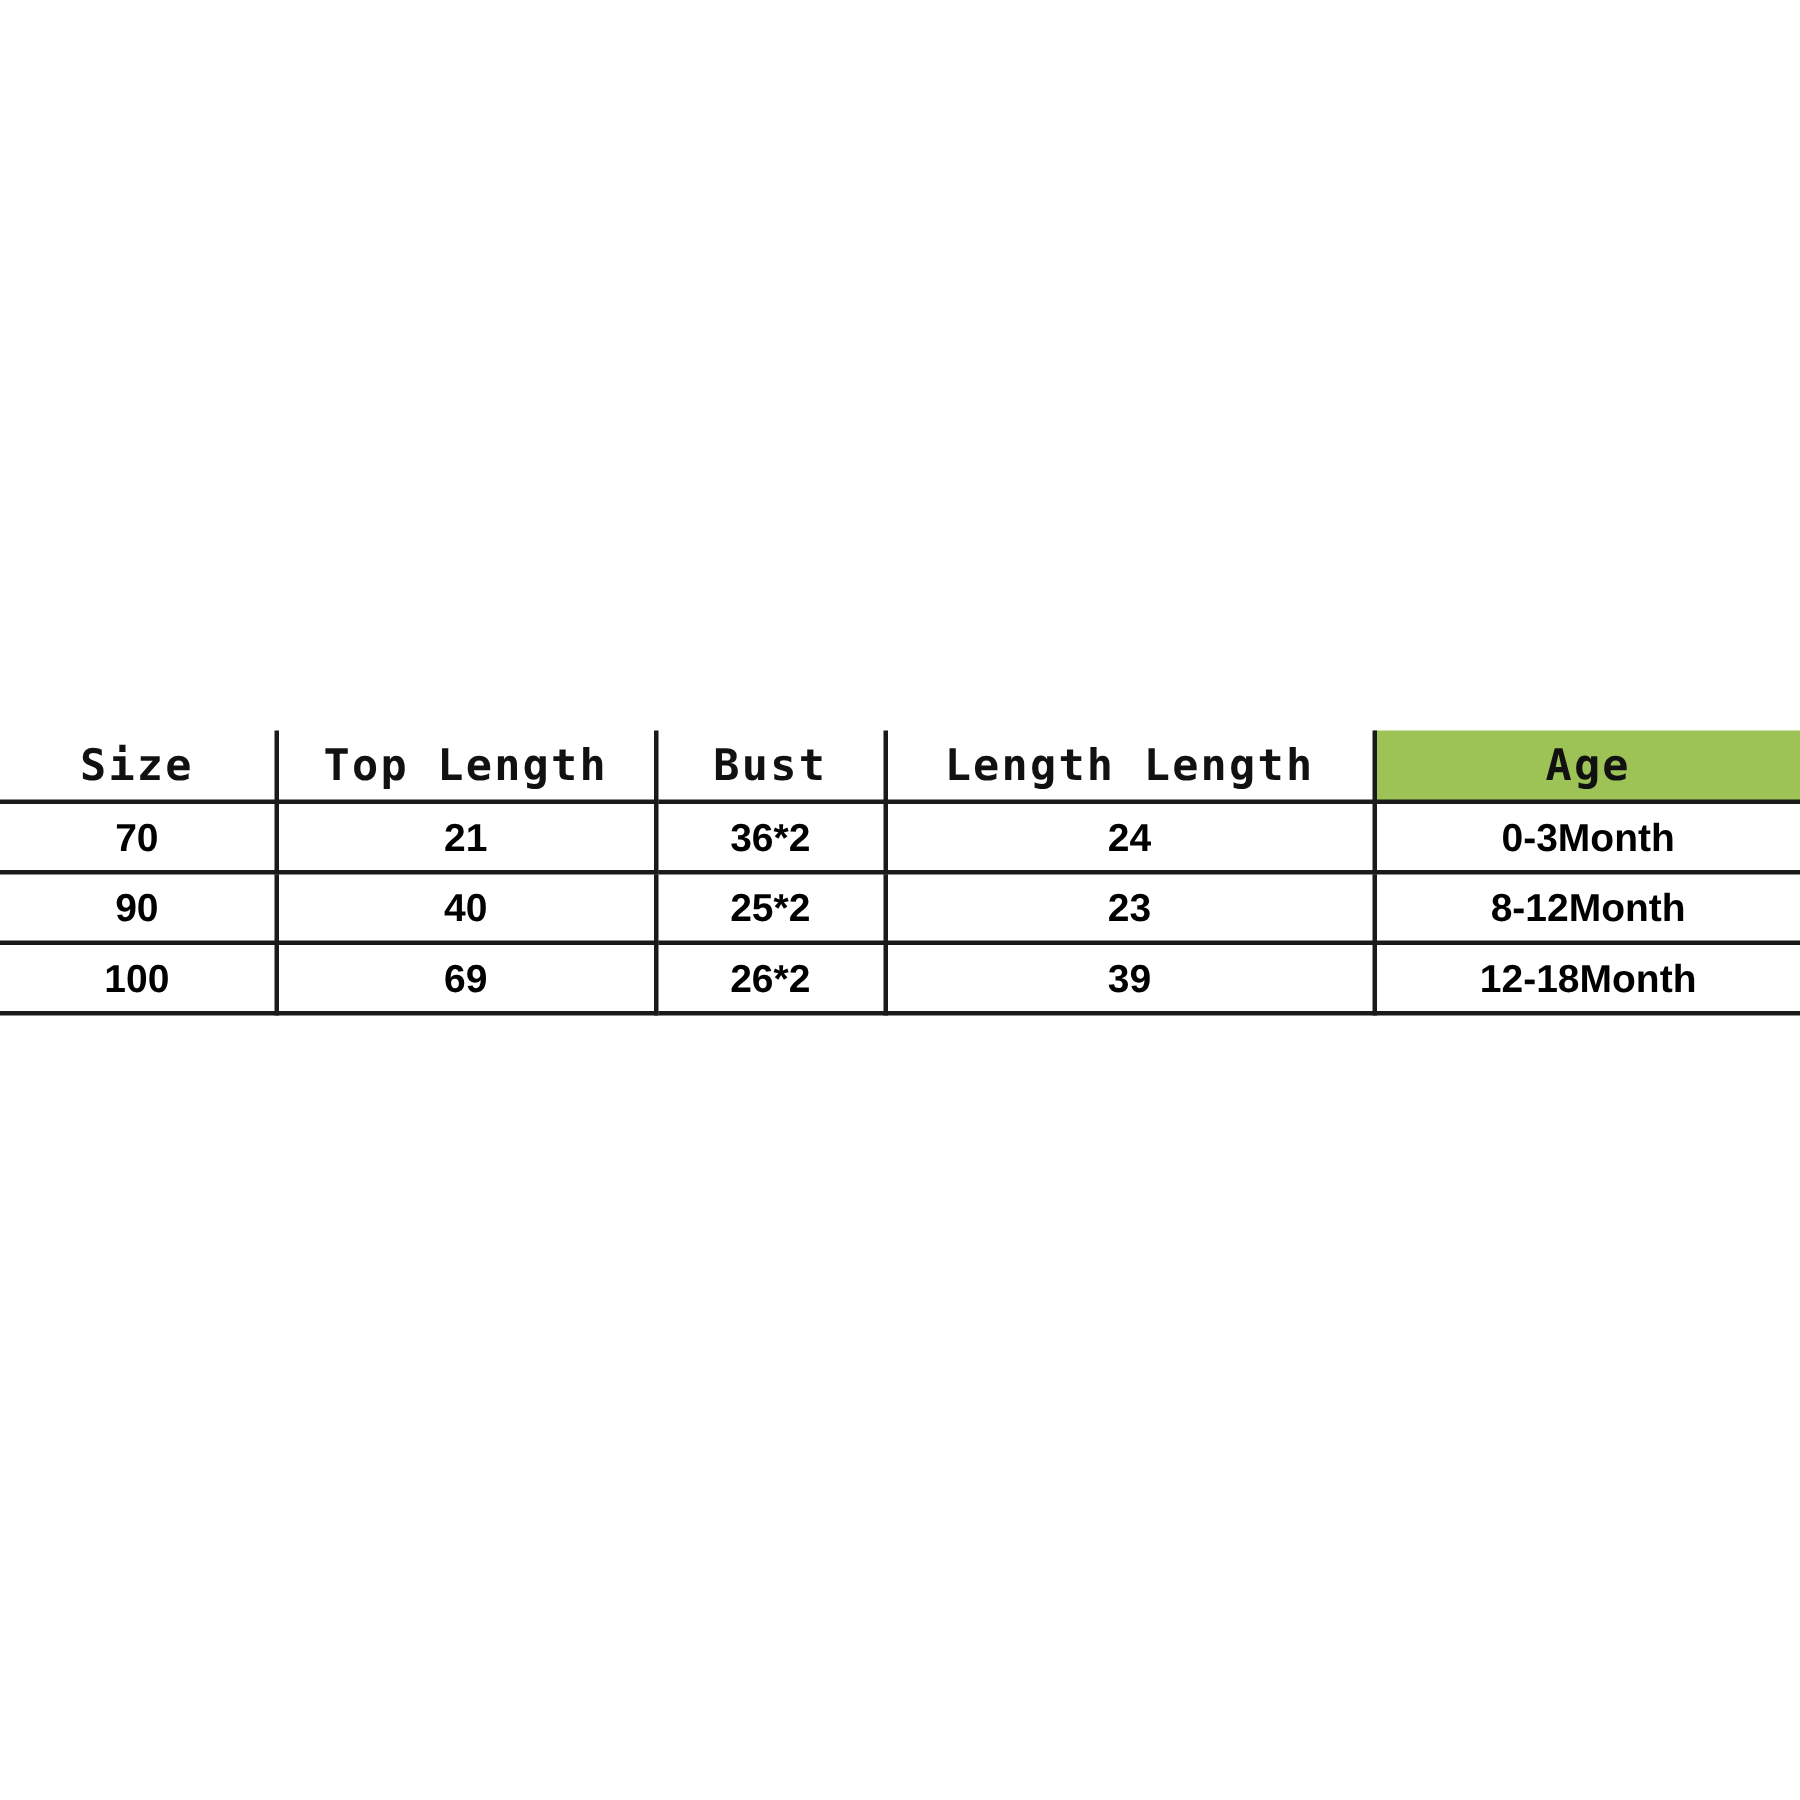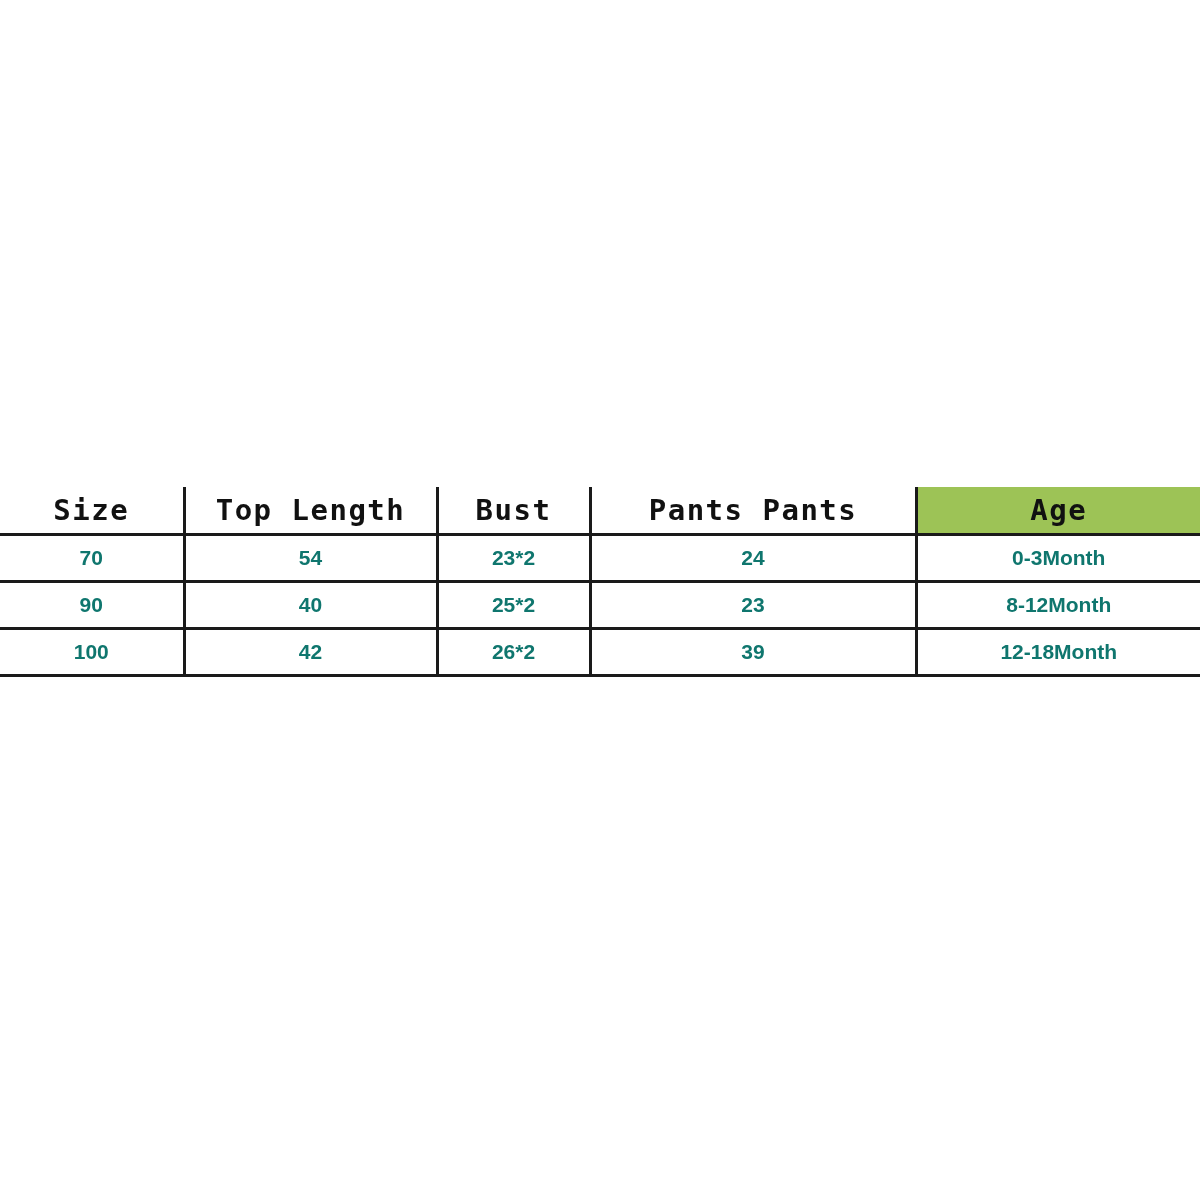--- a/index.html
+++ b/index.html
@@ -63,22 +63,22 @@
   }
 
   
   table.size-chart tbody td {
     height: 44px;
     padding: 0;
     text-align: center;
     vertical-align: middle;
     font-family: "Liberation Sans", sans-serif;
     font-weight: 700;
-    font-size: 21px;
-    color: #0f766e;
+    font-size: 26px;
+    color: #000000;
     border-bottom: 3px solid #1a1a1a;
     border-right: 3px solid #1a1a1a;
     background: #ffffff;
     white-space: nowrap;
   }
   table.size-chart tbody td:last-child {
     border-right: none;
   }
   table.size-chart tbody tr:last-child td {
     border-bottom: 3px solid #1a1a1a;
@@ -104,43 +104,43 @@
         <col class="c-bust">
         <col class="c-pants">
         <col class="c-age">
       </colgroup>
 
       <thead>
         <tr>
           <th>Size</th>
           <th>Top Length</th>
           <th>Bust</th>
-          <th>Pants Pants</th>
+          <th>Length Length</th>
           <th class="age-header">Age</th>
         </tr>
       </thead>
 
       <tbody>
         <tr>
           <td>70</td>
-          <td>54</td>
-          <td class="bust-val">23*2</td>
+          <td>21</td>
+          <td class="bust-val">36*2</td>
           <td>24</td>
           <td>0-3Month</td>
         </tr>
         <tr>
           <td>90</td>
           <td>40</td>
           <td class="bust-val">25*2</td>
           <td>23</td>
           <td>8-12Month</td>
         </tr>
         <tr>
           <td>100</td>
-          <td>42</td>
+          <td>69</td>
           <td class="bust-val">26*2</td>
           <td>39</td>
           <td>12-18Month</td>
         </tr>
       </tbody>
     </table>
   </div>
 
 </div>
 

